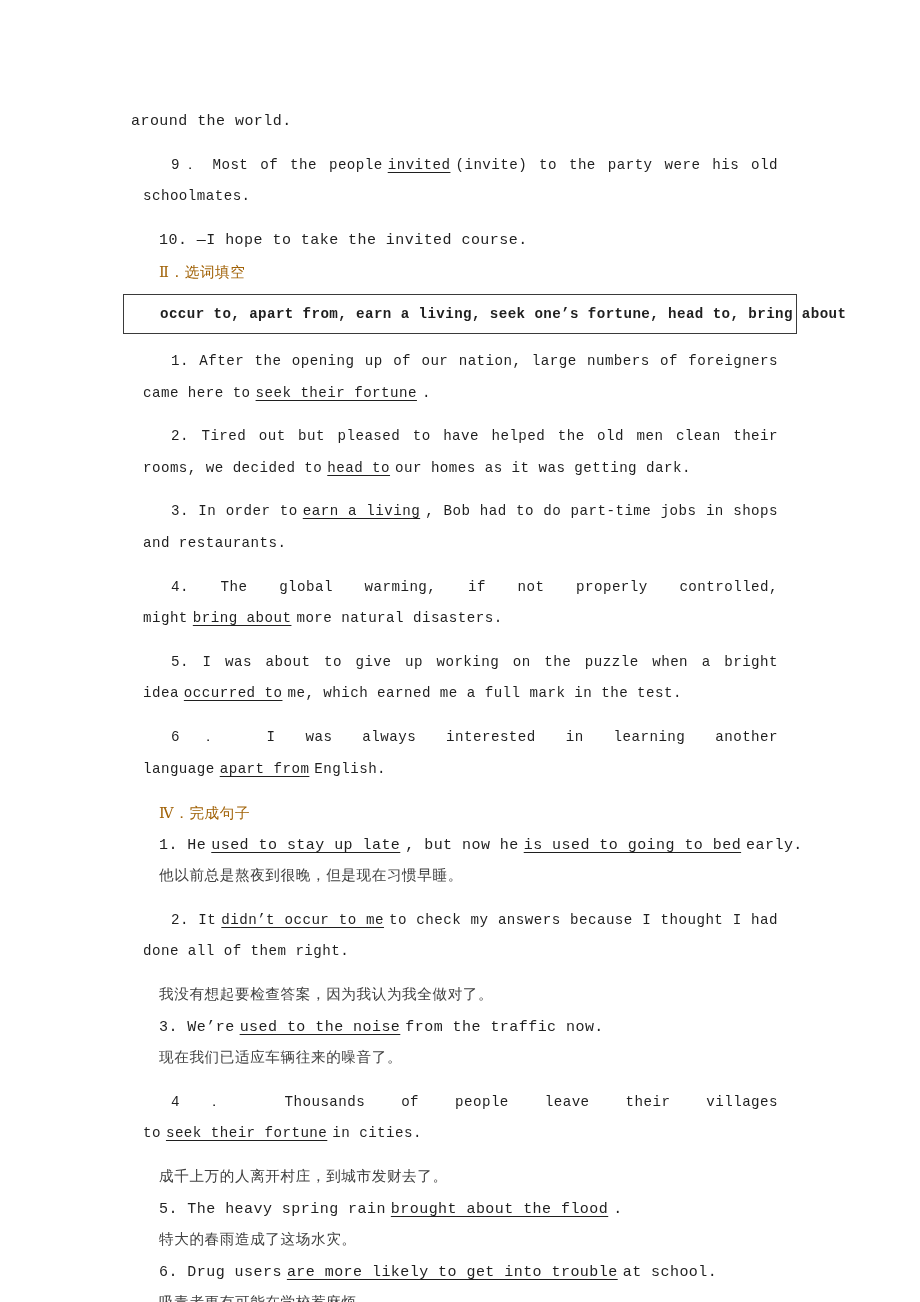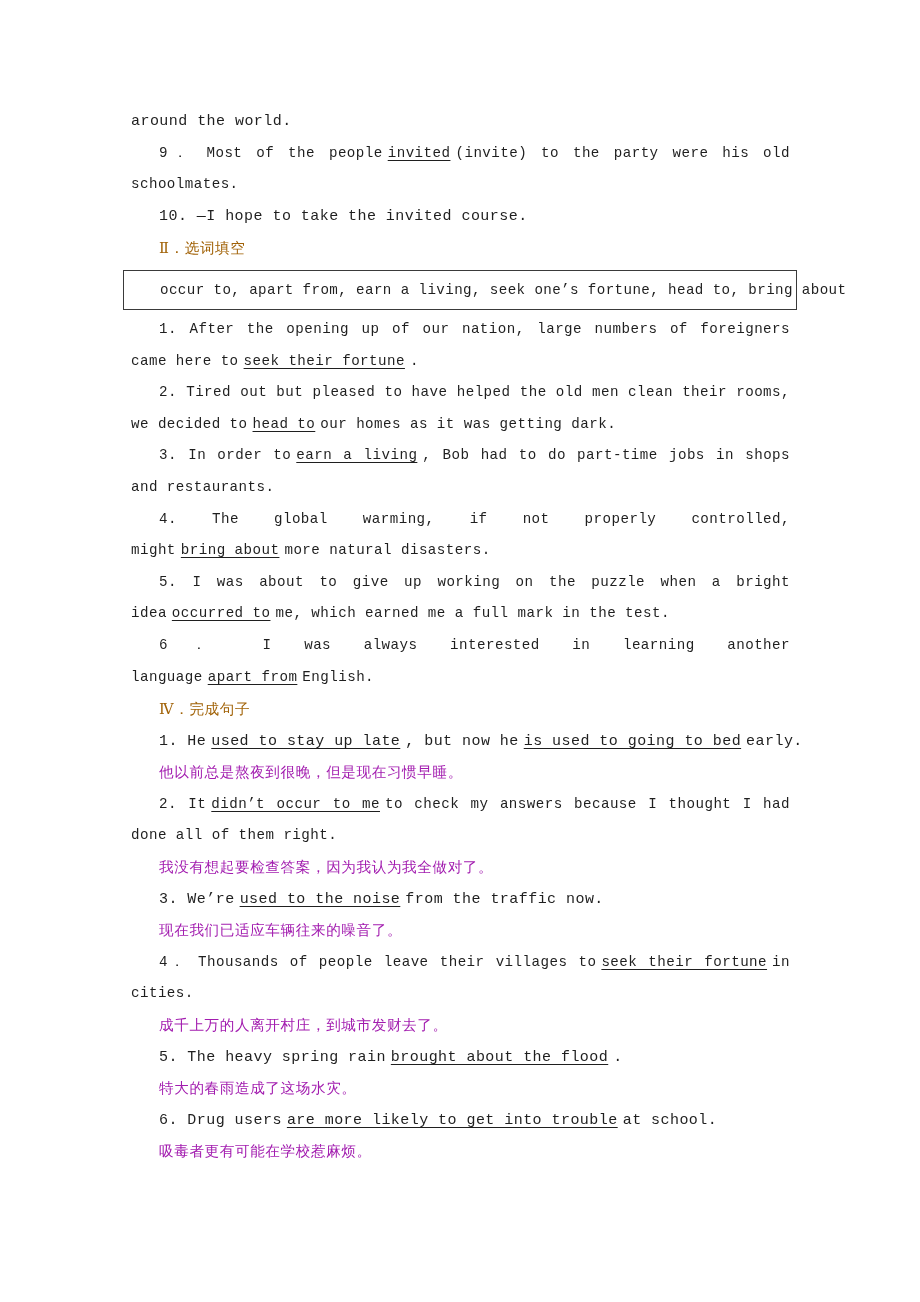--- a/index.html
+++ b/index.html
@@ -35,36 +35,36 @@
   }
 
   
   .para {
     font-size: 14.2px;
     line-height: 31.6px;
     letter-spacing: 0.45px;
     text-align: justify;
     text-justify: inter-word;
     color: #1f1f1f;
-    margin: 0;
+    margin: 12px;
   }
   .para.fulljust {
     text-align-last: left;
   }
   .indent {
     padding-left: 28px;
   }
 
   
   .cn {
-    font-family: Liberation Serif, serif;
+    font-family: Liberation Mono, monospace;
     font-size: 14.6px;
     line-height: 31.6px;
     letter-spacing: 0.6px;
-    color: #a21caf;
+    color: #404040;
     white-space: nowrap;
   }
   .cn-head {
     font-family: "DejaVu Sans", "Liberation Sans", sans-serif;
     font-size: 14.6px;
     line-height: 31.6px;
     letter-spacing: 0.6px;
     padding-left: 28px;
     color: #a16207;
     white-space: nowrap;
@@ -93,20 +93,21 @@
     align-items: center;
     margin-top: 5px;
     margin-bottom: 4px;
   }
   .wordbank-text {
     font-size: 14.2px;
     letter-spacing: 0.4px;
     padding-left: 36px;
     white-space: nowrap;
     color: #1f1f1f;
+    font-weight: bold;
   }
 </style>
 </head>
 <body>
 
 <div class="page">
 
   <div class="line">around the world.</div>
 
   <p class="para fulljust"><span class="indent"></span><span>9．</span> <span>Most of the people</span><span class="blank">invited</span><span>(invite) to the party were his old schoolmates.</span></p>

